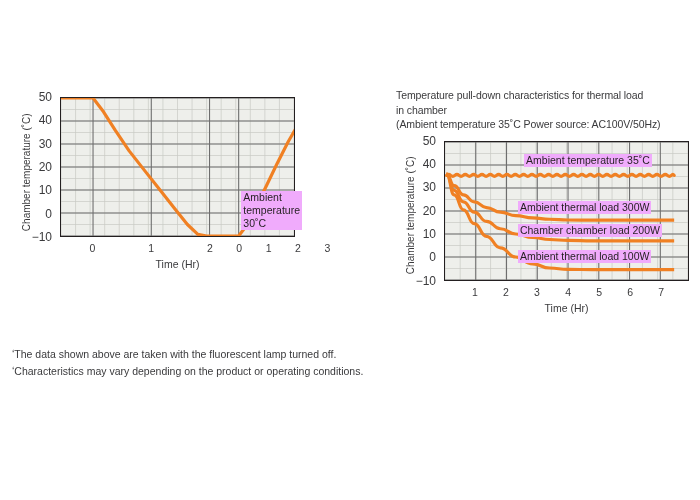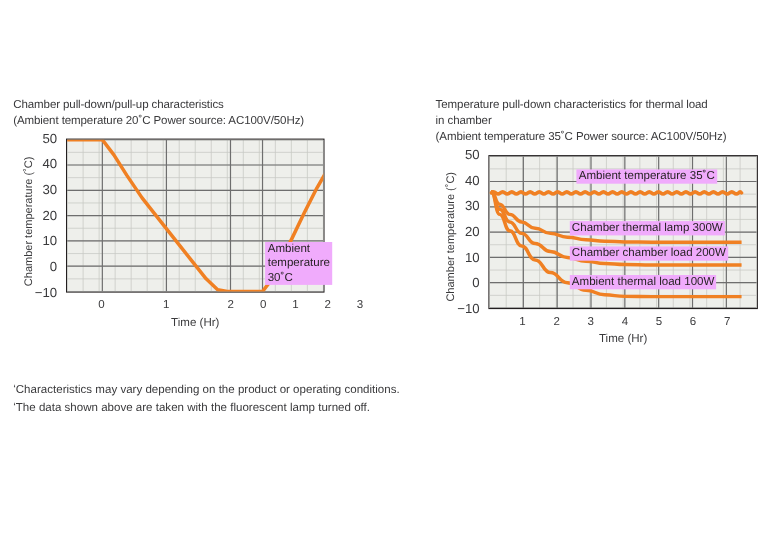--- a/index.html
+++ b/index.html
@@ -158,22 +158,20 @@
     color: #3a3a3c;
     white-space: nowrap;
   }
 </style>
 </head>
 <body>
 
 <div id="root">
 
   <div class="panel" id="panel-left">
-    <div class="chart-title">Chamber pull-down/pull-up characteristics
-(Ambient temperature 20˚C Power source: AC100V/50Hz)</div>
 
     <div class="chart-body" id="body-left">
       <div class="y-axis-label">
         <span>Chamber
 temperature (˚C)</span>
       </div>
 
       <div class="y-ticks" id="yticks-left">
           <div class="tick" style="top: 140px;">−10</div>
           <div class="tick" style="top: 116.667px;">0</div>
@@ -326,37 +324,37 @@
                 <line x1="186.07594936708858" y1="0" x2="186.07594936708858" y2="140" stroke="#6e6e6e" stroke-width="1.1"></line>
                 <line x1="217.0886075949367" y1="0" x2="217.0886075949367" y2="140" stroke="#6e6e6e" stroke-width="1.1"></line>
               </g>
               <path d="M 1.5506329113924051 33.83333333333334 Q 3.6506329113924054 31.933333333333344 5.7506329113924055 33.83333333333334 Q 7.850632911392406 35.73333333333334 9.950632911392406 33.83333333333334 Q 12.050632911392405 31.933333333333344 14.150632911392407 33.83333333333334 Q 16.250632911392408 35.73333333333334 18.350632911392406 33.83333333333334 Q 20.450632911392404 31.933333333333344 22.550632911392405 33.83333333333334 Q 24.650632911392407 35.73333333333334 26.750632911392405 33.83333333333334 Q 28.850632911392402 31.933333333333344 30.950632911392404 33.83333333333334 Q 33.050632911392405 35.73333333333334 35.15063291139241 33.83333333333334 Q 37.25063291139241 31.933333333333344 39.35063291139241 33.83333333333334 Q 41.45063291139241 35.73333333333334 43.55063291139241 33.83333333333334 Q 45.650632911392414 31.933333333333344 47.750632911392415 33.83333333333334 Q 49.85063291139242 35.73333333333334 51.95063291139242 33.83333333333334 Q 54.05063291139242 31.933333333333344 56.15063291139242 33.83333333333334 Q 58.25063291139242 35.73333333333334 60.350632911392424 33.83333333333334 Q 62.450632911392425 31.933333333333344 64.55063291139243 33.83333333333334 Q 66.65063291139242 35.73333333333334 68.75063291139243 33.83333333333334 Q 70.85063291139244 31.933333333333344 72.95063291139243 33.83333333333334 Q 75.05063291139243 35.73333333333334 77.15063291139244 33.83333333333334 Q 79.25063291139244 31.933333333333344 81.35063291139244 33.83333333333334 Q 83.45063291139243 35.73333333333334 85.55063291139244 33.83333333333334 Q 87.65063291139245 31.933333333333344 89.75063291139244 33.83333333333334 Q 91.85063291139244 35.73333333333334 93.95063291139245 33.83333333333334 Q 96.05063291139246 31.933333333333344 98.15063291139245 33.83333333333334 Q 100.25063291139244 35.73333333333334 102.35063291139245 33.83333333333334 Q 104.45063291139246 31.933333333333344 106.55063291139246 33.83333333333334 Q 108.65063291139245 35.73333333333334 110.75063291139246 33.83333333333334 Q 112.85063291139247 31.933333333333344 114.95063291139246 33.83333333333334 Q 117.05063291139246 35.73333333333334 119.15063291139246 33.83333333333334 Q 121.25063291139247 31.933333333333344 123.35063291139247 33.83333333333334 Q 125.45063291139246 35.73333333333334 127.55063291139247 33.83333333333334 Q 129.65063291139248 31.933333333333344 131.75063291139247 33.83333333333334 Q 133.85063291139247 35.73333333333334 135.95063291139246 33.83333333333334 Q 138.05063291139246 31.933333333333344 140.15063291139245 33.83333333333334 Q 142.25063291139244 35.73333333333334 144.35063291139244 33.83333333333334 Q 146.45063291139243 31.933333333333344 148.55063291139243 33.83333333333334 Q 150.65063291139242 35.73333333333334 152.75063291139242 33.83333333333334 Q 154.8506329113924 31.933333333333344 156.9506329113924 33.83333333333334 Q 159.0506329113924 35.73333333333334 161.1506329113924 33.83333333333334 Q 163.2506329113924 31.933333333333344 165.35063291139238 33.83333333333334 Q 167.45063291139238 35.73333333333334 169.55063291139237 33.83333333333334 Q 171.65063291139236 31.933333333333344 173.75063291139236 33.83333333333334 Q 175.85063291139235 35.73333333333334 177.95063291139235 33.83333333333334 Q 180.05063291139234 31.933333333333344 182.15063291139234 33.83333333333334 Q 184.25063291139233 35.73333333333334 186.35063291139232 33.83333333333334 Q 188.45063291139232 31.933333333333344 190.5506329113923 33.83333333333334 Q 192.6506329113923 35.73333333333334 194.7506329113923 33.83333333333334 Q 196.8506329113923 31.933333333333344 198.9506329113923 33.83333333333334 Q 201.05063291139228 35.73333333333334 203.15063291139228 33.83333333333334 Q 205.25063291139227 31.933333333333344 207.35063291139227 33.83333333333334 Q 209.45063291139226 35.73333333333334 211.55063291139226 33.83333333333334 Q 213.65063291139225 31.933333333333344 215.75063291139224 33.83333333333334 Q 217.85063291139224 35.73333333333334 219.95063291139223 33.83333333333334 Q 222.05063291139223 31.933333333333344 224.15063291139222 33.83333333333334 Q 226.25063291139222 35.73333333333334 228.3506329113922 33.83333333333334 Q 229.69746835443027 31.933333333333344 231.04430379746836 33.83333333333334" fill="none" stroke="#f08023" stroke-width="3.2" stroke-linecap="round"></path>
               <path d="M 1.5506329113924051 32.66666666666666 C 5.427215189873417 32.66666666666666 5.427215189873417 44.33333333333333 9.303797468354428 44.33333333333333 C 13.955696202531643 44.33333333333333 13.955696202531643 53.66666666666666 18.607594936708857 53.66666666666666 C 24.034810126582276 53.66666666666666 24.034810126582276 60.66666666666667 29.462025316455694 60.66666666666667 C 35.664556962025316 60.66666666666667 35.664556962025316 66.5 41.86708860759494 66.5 C 48.84493670886076 66.5 48.84493670886076 71.16666666666667 55.82278481012658 71.16666666666667 C 63.5759493670886 71.16666666666667 63.5759493670886 74.66666666666667 71.32911392405062 74.66666666666667 C 79.85759493670885 74.66666666666667 79.85759493670885 77 88.38607594936708 77 C 96.9145569620253 77 96.9145569620253 78.4 105.44303797468353 78.4 C 114.74683544303795 78.4 114.74683544303795 79.1 124.05063291139238 79.1 C 136.4556962025316 79.1 136.4556962025316 79.33333333333333 148.86075949367086 79.33333333333333 C 189.9525316455696 79.33333333333333 189.9525316455696 79.33333333333333 231.04430379746836 79.33333333333333" fill="none" stroke="#f08023" stroke-width="3.2" stroke-linejoin="round" stroke-linecap="butt"></path>
               <path d="M 1.5506329113924051 32.66666666666666 C 5.427215189873417 32.66666666666666 5.427215189873417 49 9.303797468354428 49 C 13.955696202531643 49 13.955696202531643 60.66666666666667 18.607594936708857 60.66666666666667 C 24.034810126582276 60.66666666666667 24.034810126582276 71.16666666666667 29.462025316455694 71.16666666666667 C 35.664556962025316 71.16666666666667 35.664556962025316 80.5 41.86708860759494 80.5 C 48.84493670886076 80.5 48.84493670886076 87.96666666666667 55.82278481012658 87.96666666666667 C 63.5759493670886 87.96666666666667 63.5759493670886 93.33333333333334 71.32911392405062 93.33333333333334 C 79.85759493670885 93.33333333333334 79.85759493670885 96.83333333333333 88.38607594936708 96.83333333333333 C 96.9145569620253 96.83333333333333 96.9145569620253 98.93333333333334 105.44303797468353 98.93333333333334 C 114.74683544303795 98.93333333333334 114.74683544303795 99.86666666666667 124.05063291139238 99.86666666666667 C 136.4556962025316 99.86666666666667 136.4556962025316 100.33333333333334 148.86075949367086 100.33333333333334 C 189.9525316455696 100.33333333333334 189.9525316455696 100.33333333333334 231.04430379746836 100.33333333333334" fill="none" stroke="#f08023" stroke-width="3.2" stroke-linejoin="round" stroke-linecap="butt"></path>
               <path d="M 1.5506329113924051 32.66666666666666 C 5.427215189873417 32.66666666666666 5.427215189873417 53.66666666666666 9.303797468354428 53.66666666666666 C 13.955696202531643 53.66666666666666 13.955696202531643 68.83333333333334 18.607594936708857 68.83333333333334 C 24.034810126582276 68.83333333333334 24.034810126582276 82.83333333333334 29.462025316455694 82.83333333333334 C 35.664556962025316 82.83333333333334 35.664556962025316 95.66666666666667 41.86708860759494 95.66666666666667 C 48.84493670886076 95.66666666666667 48.84493670886076 107.33333333333334 55.82278481012658 107.33333333333334 C 63.5759493670886 107.33333333333334 63.5759493670886 116.66666666666667 71.32911392405062 116.66666666666667 C 79.85759493670885 116.66666666666667 79.85759493670885 123.66666666666667 88.38607594936708 123.66666666666667 C 96.9145569620253 123.66666666666667 96.9145569620253 127.86666666666667 105.44303797468353 127.86666666666667 C 114.74683544303795 127.86666666666667 114.74683544303795 129.26666666666668 124.05063291139238 129.26666666666668 C 136.4556962025316 129.26666666666668 136.4556962025316 129.5 148.86075949367086 129.5 C 189.9525316455696 129.5 189.9525316455696 129.5 231.04430379746836 129.5" fill="none" stroke="#f08023" stroke-width="3.2" stroke-linejoin="round" stroke-linecap="butt"></path>
             </svg>
           <div id="annots-right">
               <div class="annot boxed" style="left: 79.0823px; top: 12.8333px;">Ambient temperature 35˚C</div>
-              <div class="annot boxed" style="left: 72.8797px; top: 59.5px;">Chamber thermal lamp 300W</div>
+              <div class="annot boxed" style="left: 72.8797px; top: 59.5px;">Ambient thermal load 300W</div>
               <div class="annot boxed" style="left: 72.8797px; top: 82.8333px;">Chamber chamber load 200W</div>
               <div class="annot boxed" style="left: 72.8797px; top: 108.5px;">Ambient thermal load 100W</div>
             </div>
         </div>
         <div class="x-ticks" id="xticks-right" style="top: 145px; left: 0px; width: 245px;">
             <div class="tick" style="left: 31.0127px;">1</div>
             <div class="tick" style="left: 62.0253px;">2</div>
             <div class="tick" style="left: 93.038px;">3</div>
             <div class="tick" style="left: 124.051px;">4</div>
             <div class="tick" style="left: 155.063px;">5</div>
             <div class="tick" style="left: 186.076px;">6</div>
             <div class="tick" style="left: 217.089px;">7</div>
           </div>
         <div class="x-axis-title" id="xtitle-right" style="top: 161px; left: 122.5px;">Time (Hr)</div>
       </div>
     </div>
   </div>
 
   <div id="footnotes">
+    <div class="footnote">ʻThe data shown above are taken with the fluorescent lamp turned off.</div>
     <div class="footnote">ʻCharacteristics may vary depending on the product or operating conditions.</div>
-    <div class="footnote">ʻThe data shown above are taken with the fluorescent lamp turned off.</div>
   </div>
 
 </div>
 
 </body></html>

